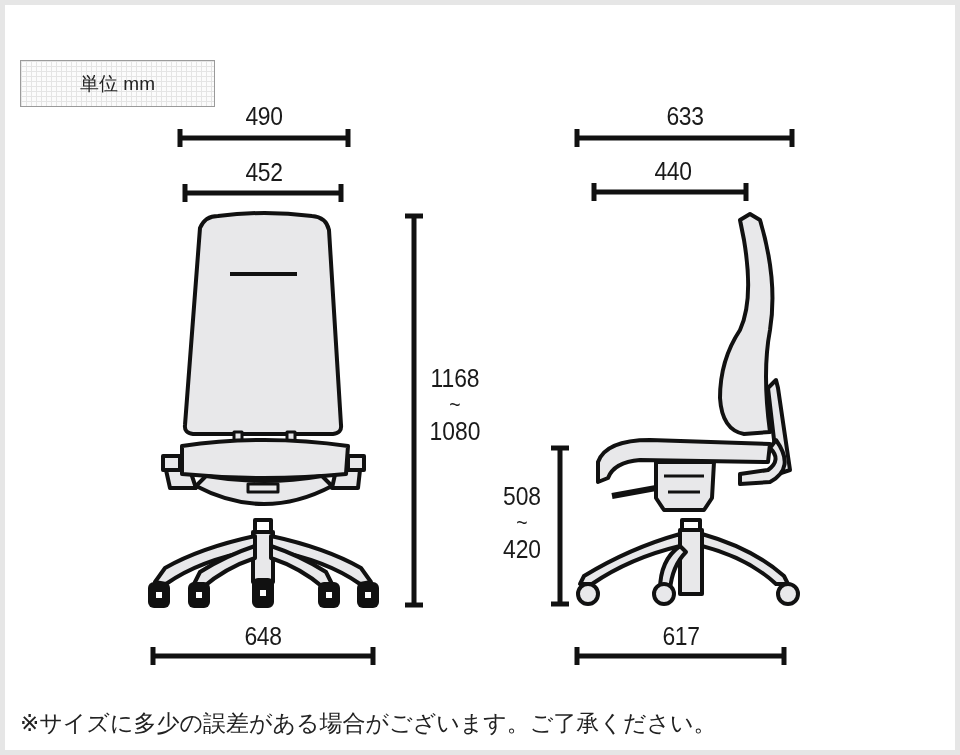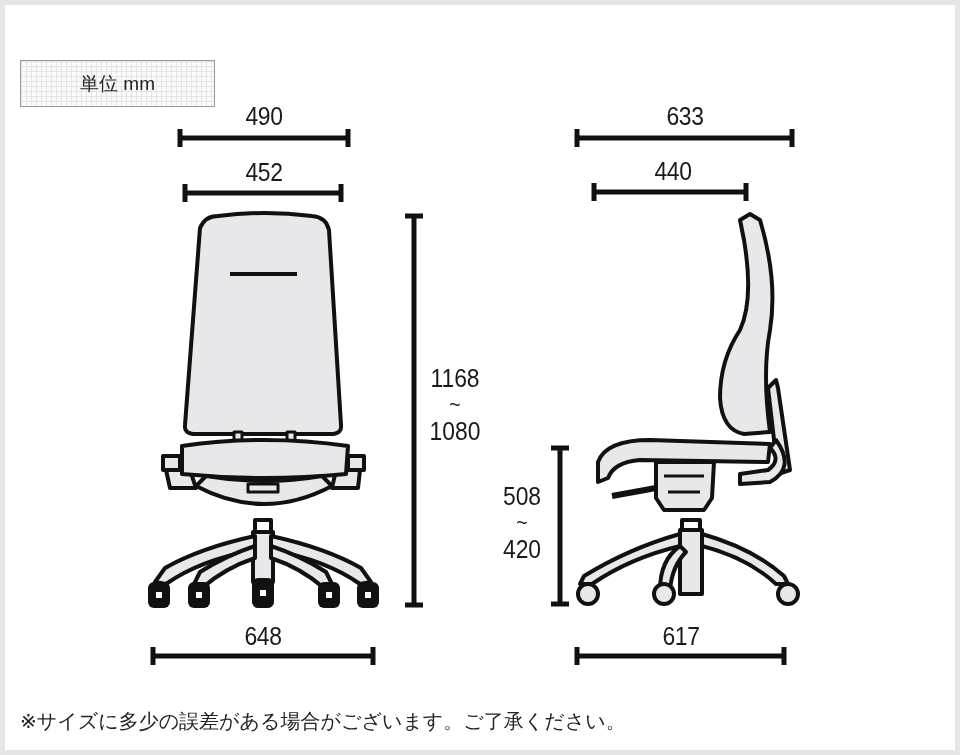--- a/index.html
+++ b/index.html
@@ -30,21 +30,21 @@
       font-size: 26px; color: #1a1a1a; text-align: center; line-height: 1;
       transform: scaleX(0.88);
       letter-spacing: -0.5px;
     }
     .dim-vlabel {
       position: absolute; font-size: 26px; color: #1a1a1a; line-height: 1.25;
       text-align: center; transform: scaleX(0.88);
     }
     .tilde { display: block; font-size: 22px; line-height: 0.95; }
     .note {
-      position: absolute; left: 20px; top: 708px; font-size: 20px; color: #222;
+      position: absolute; left: 20px; top: 708px; font-size: 23px; color: #222;
     }
     svg.drawing { position: absolute; left: 0; top: 0; }
   </style>
 </head>
 <body>
 
 <div class="canvas"></div>
 
 <div class="unit-box">
   <span>単位 mm</span>

